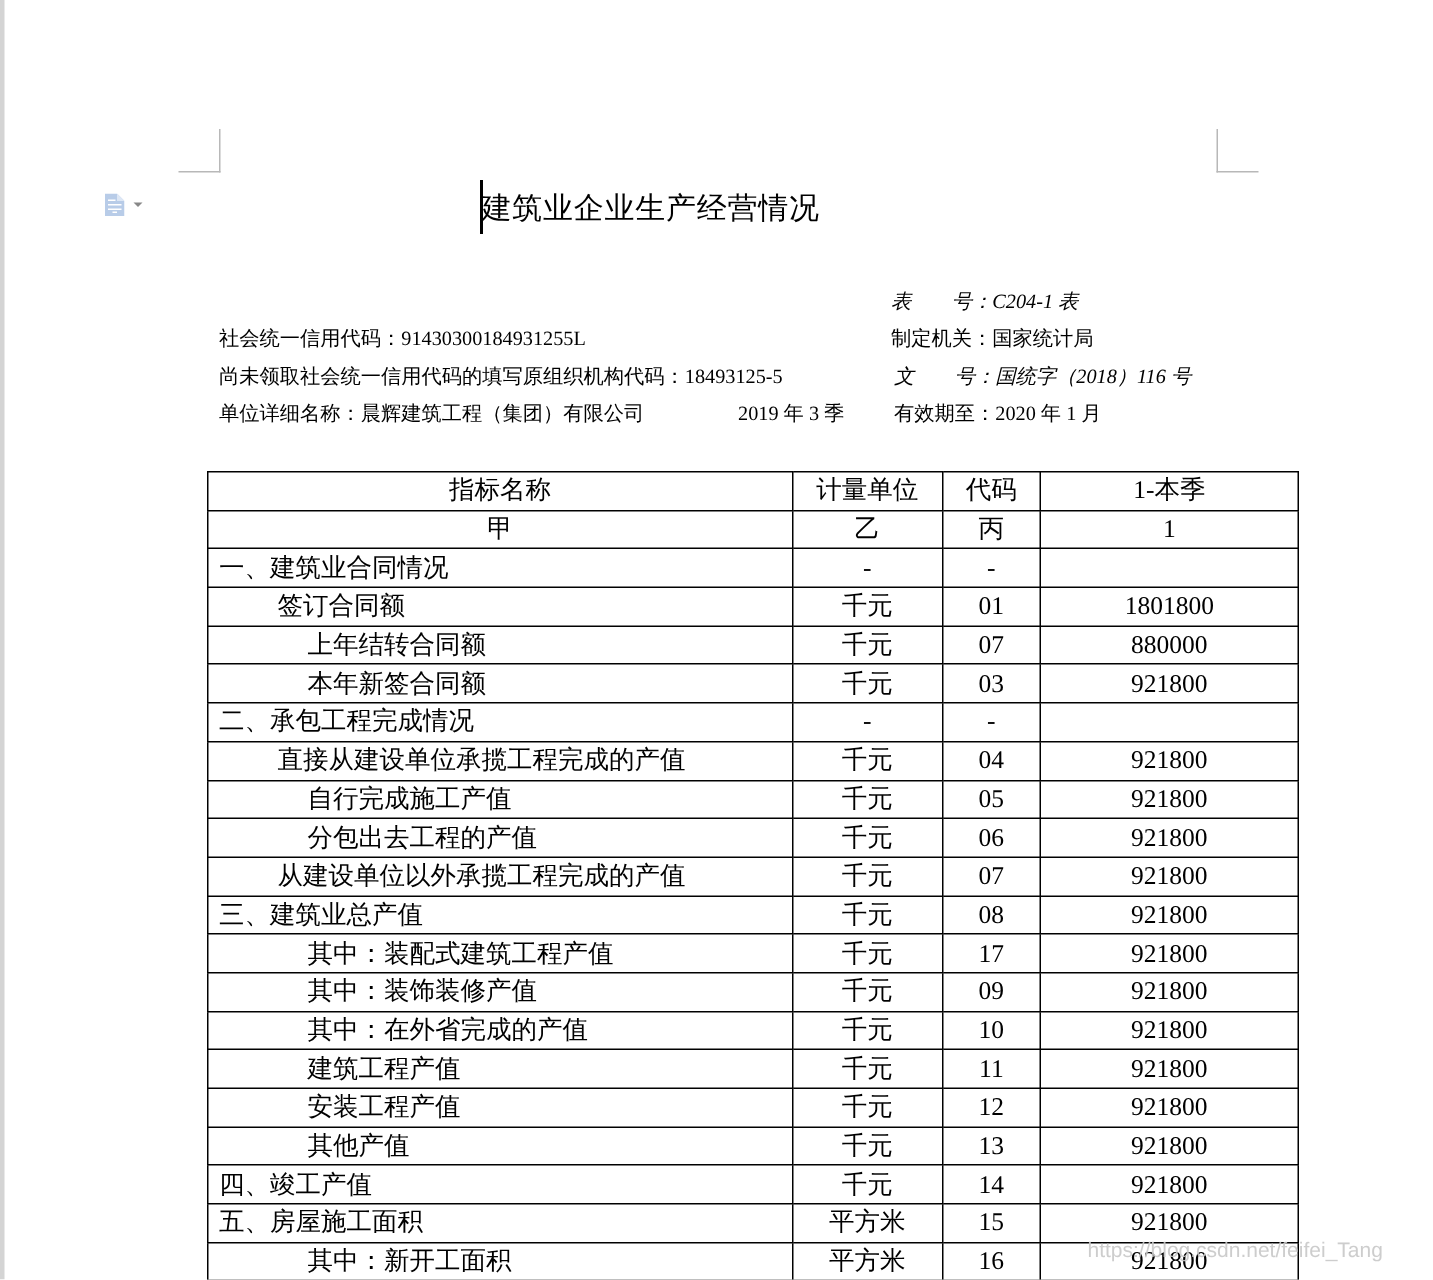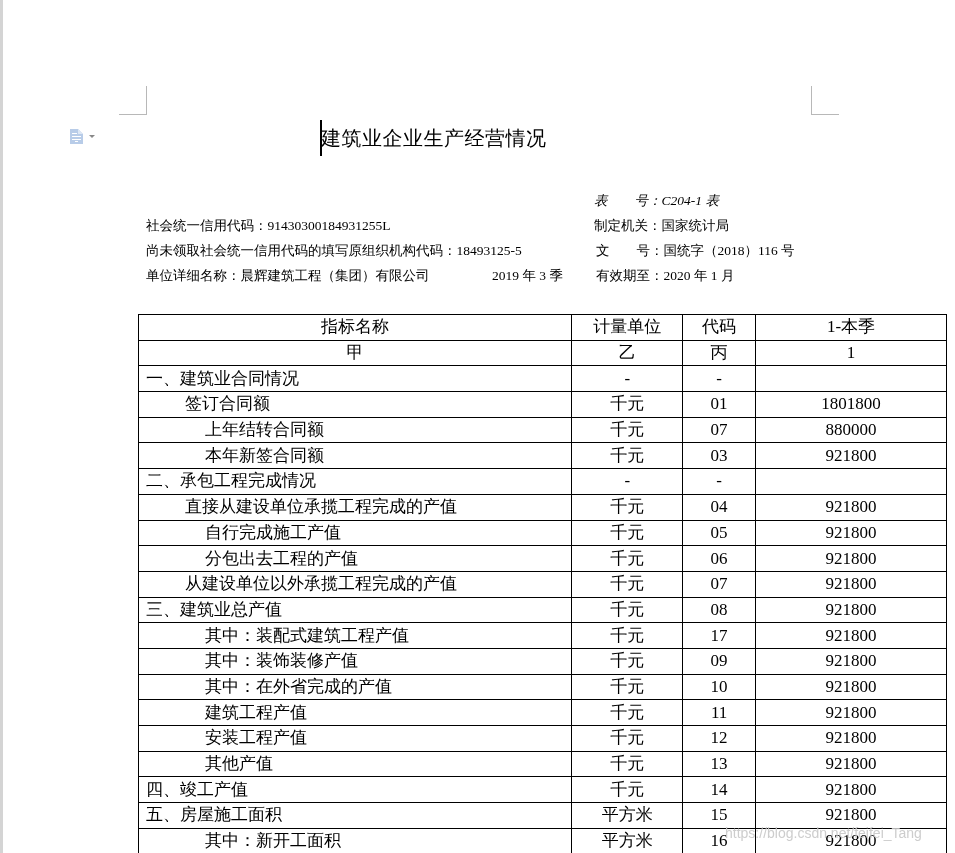--- a/index.html
+++ b/index.html
@@ -10,21 +10,21 @@
   .cm-left { left:119px; top:86px; width:27px; height:28px; border-right-width:1px; border-bottom-width:1px; }
   .cm-right { left:811px; top:86px; width:27px; height:28px; border-left-width:1px; border-bottom-width:1px; }
   .doc-icon { position:absolute; left:70px; top:129px; width:13px; height:15px; }
   .doc-caret { position:absolute; left:89px; top:135px; width:0; height:0;
                border-left:3px solid transparent; border-right:3px solid transparent; border-top:3px solid #888; }
   .title { position:absolute; left:321px; top:118px; font-size:20px; font-family:"DejaVu Serif","Liberation Serif",serif;
            letter-spacing:0.5px; line-height:40px; white-space:nowrap; }
   .caret { position:absolute; left:320px; top:120px; width:2px; height:36px; background:#000; }
   .meta { position:absolute; font-size:13.5px; white-space:nowrap; font-family:"Liberation Sans","DejaVu Sans",sans-serif; line-height:18px; }
   .meta .v { font-family:"Liberation Serif","DejaVu Serif",serif; }
-  table.stat { position:absolute; left:138px; top:314px; border-collapse:collapse; table-layout:fixed; width:809px; }
+  table.stat { position:absolute; left:138px; top:314px; border-collapse:collapse; table-layout:fixed; width:728px; }
   table.stat td { border:1px solid #000; height:24.7px; padding:0; font-size:17px; line-height:24px;
                   font-family:"Liberation Serif","DejaVu Serif",serif; white-space:nowrap; overflow:hidden; }
   .c-name { width:363px; }
   .c-unit { width:93px; text-align:center; }
   .c-code { width:61px; text-align:center; }
   .c-val { width:160px; text-align:center; }
   .hdr { text-align:center; }
   .ind0 { padding-left:7px !important; }
   .ind1 { padding-left:46px !important; }
   .ind2 { padding-left:66px !important; }
@@ -56,21 +56,21 @@
 </div>
 <div class="meta" style="left:146px; top:217px;">
   <span>社会统一信用代码：</span><span class="v">9143030018493125​5L</span>
 </div>
 <div class="meta" style="left:594px; top:217px;">
   <span>制定机关：</span><span>国家统计局</span>
 </div>
 <div class="meta" style="left:146px; top:242px;">
   <span>尚未领取社会统一信用代码的填写原组织机构代码：</span><span class="v">18493125-5</span>
 </div>
-<div class="meta" style="left:596px; top:242px;">
+<div class="meta" style="left:596px; top:242px;font-style:italic;">
   <span>文　　号：</span><span class="v">国统字（2018）116 号</span>
 </div>
 <div class="meta" style="left:146px; top:267px;">
   <span>单位详细名称：</span><span>晨辉建筑工程（集团）有限公司</span>
 </div>
 <div class="meta" style="left:492px; top:267px;">
   <span class="v">2019 年 3 季</span>
 </div>
 <div class="meta" style="left:596px; top:267px;">
   <span>有效期至：</span><span class="v">2020 年 1 月</span>

